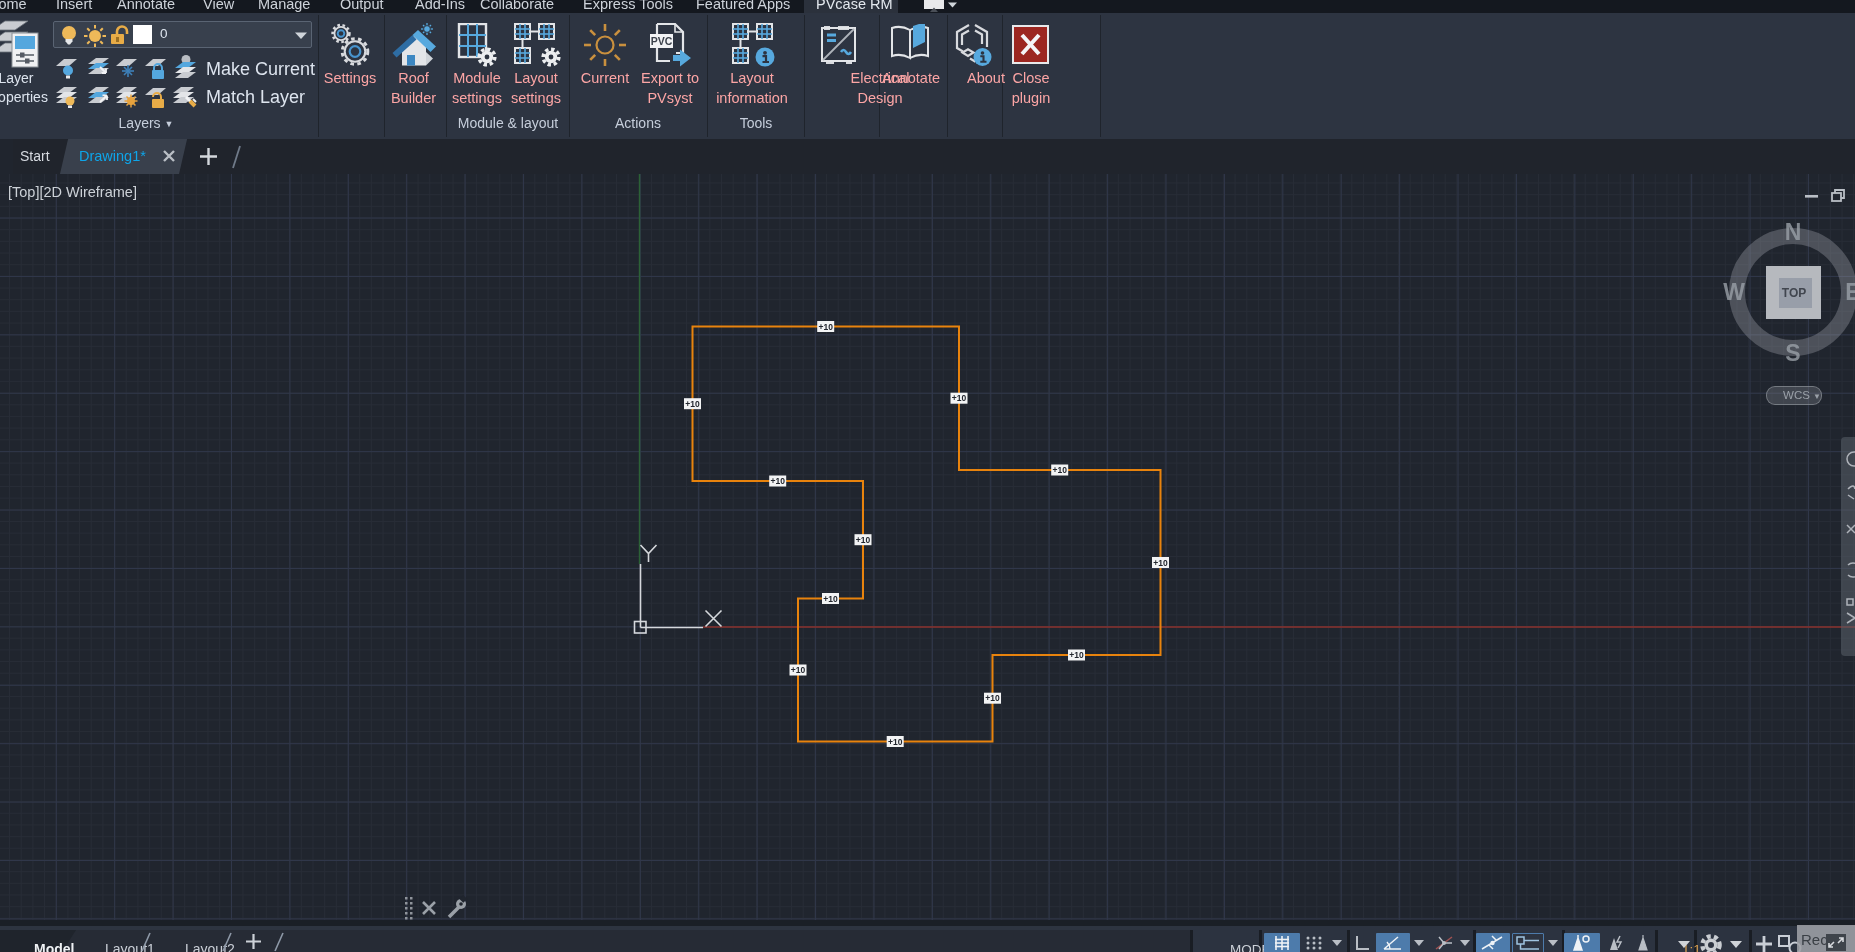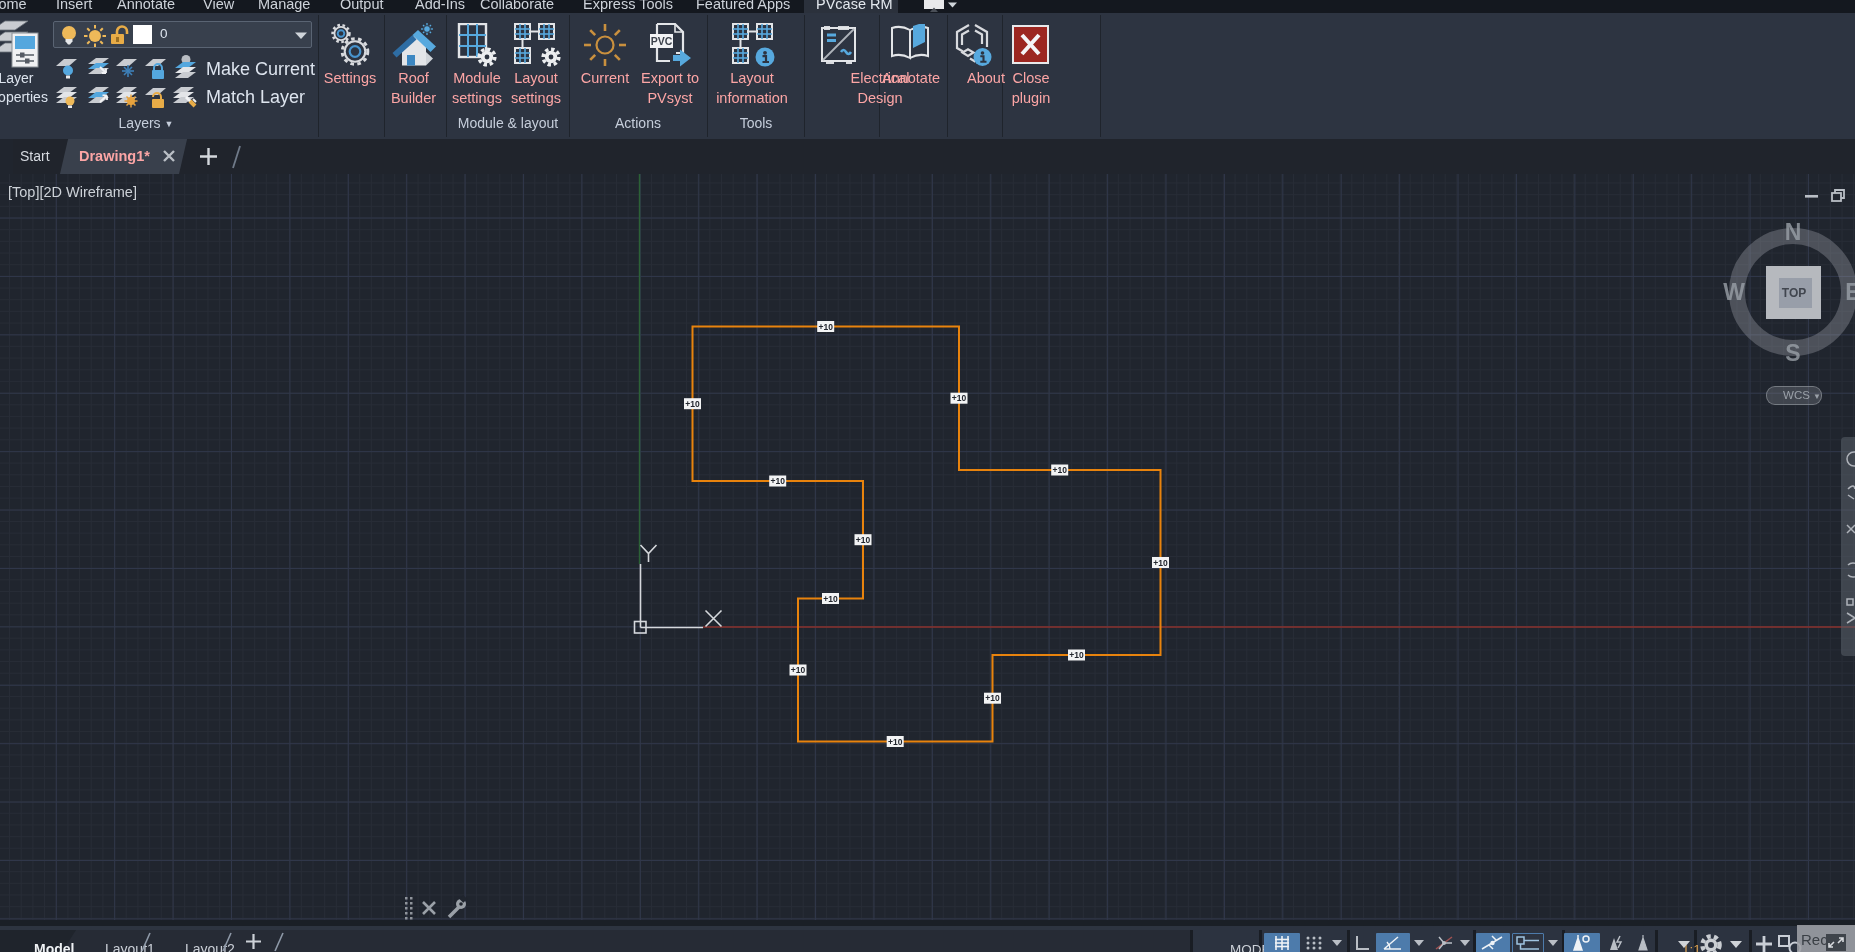--- a/index.html
+++ b/index.html
@@ -466,21 +466,21 @@
       <svg width="33" height="35">
           <path d="M8,8 L25,27 M25,8 L8,27" stroke="#f4f5f7" stroke-width="4"></path>
         </svg>
     </div>
     <div class="rlabel" style="left:991px;width:80px">Close<br>plugin</div>
   </div>
 
   <div id="filetabs">
     <div id="dtab"></div>
     <div class="ft" style="left:7px;color:#d6dae0;font-size:14px">Start</div>
-    <div class="ft" style="left:66px;color:#fca5a5;font-size:14.5px;font-weight:bold">Drawing1*</div>
+    <div class="ft" style="left:66px;color:#0ea5e9;font-size:14.5px;font-weight:normal">Drawing1*</div>
     <svg class="abs" style="left:149px;top:10px" width="15" height="15">
       <path d="M2,2 L12,12 M12,2 L2,12" stroke="#b9bec5" stroke-width="2.4"></path>
       </svg>
     <svg class="abs" style="left:187px;top:9px" width="17" height="17">
       <path d="M8.5,0 V17 M0,8.5 H17" stroke="#d3d7dc" stroke-width="2.4"></path>
       </svg>
     <svg class="abs" style="left:216px;top:6px" width="14" height="24">
       <line x1="11" y1="1" x2="4" y2="23" stroke="#6f7a89" stroke-width="1.8"></line>
       </svg>
   </div>

